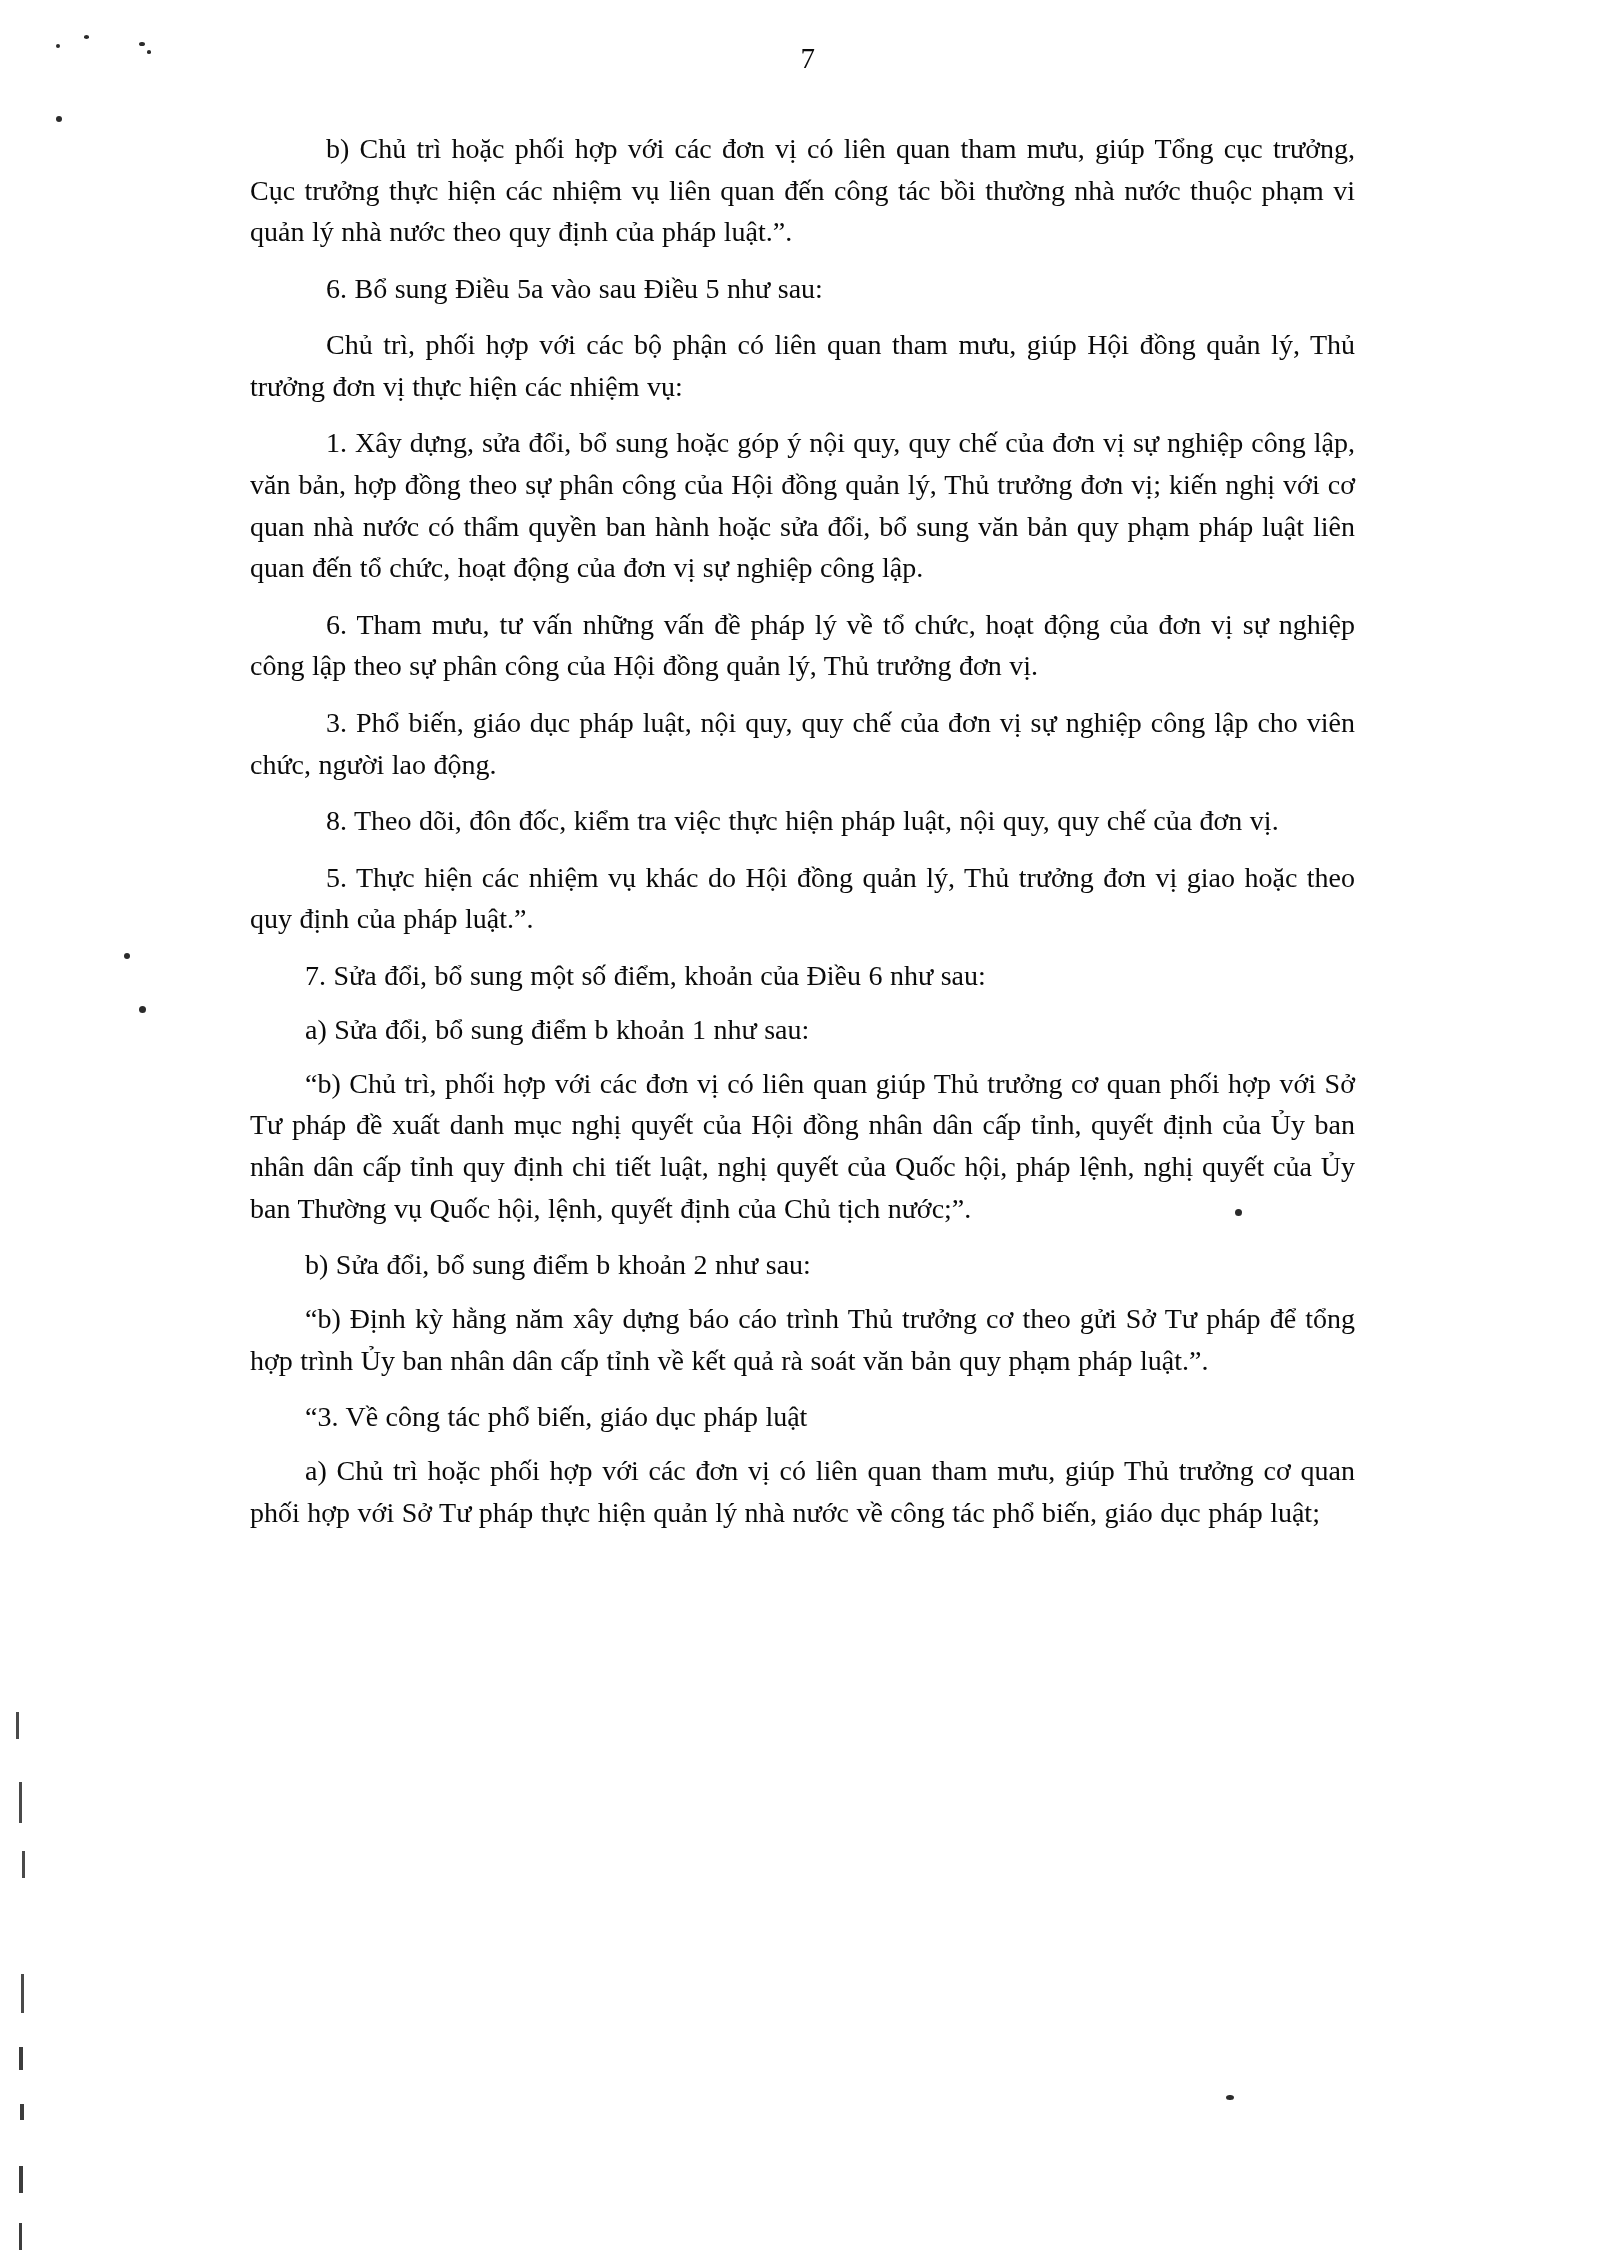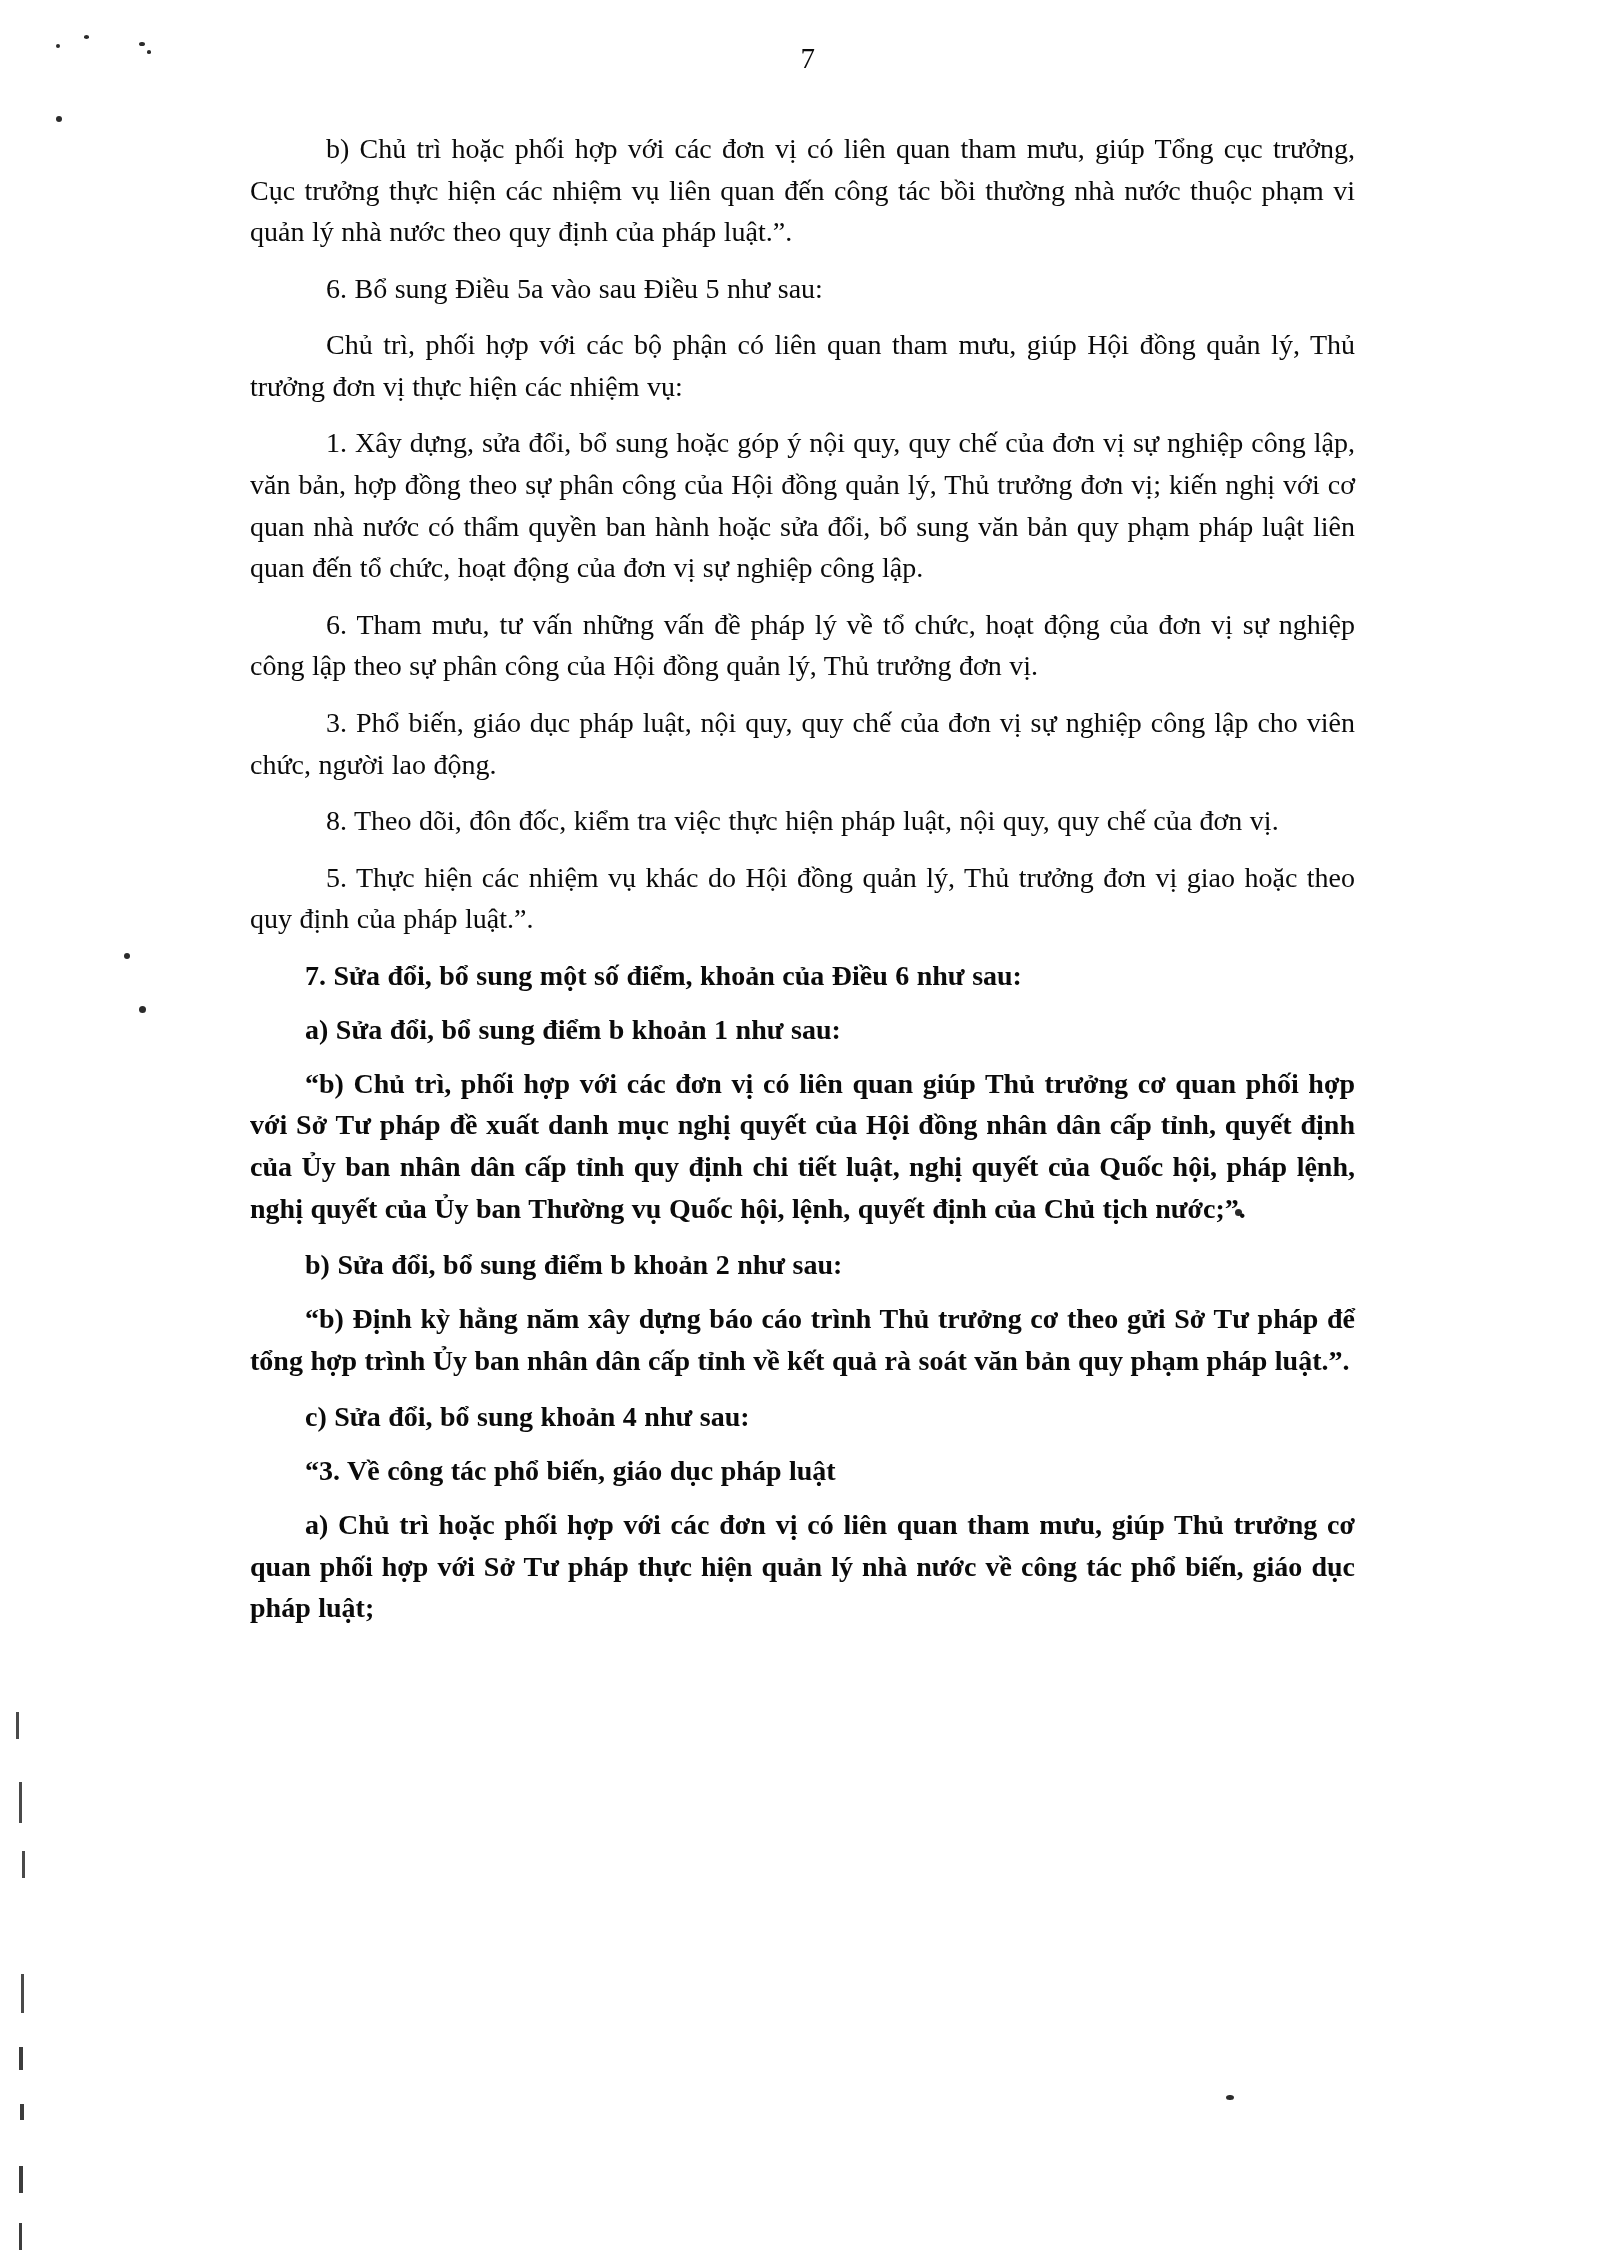--- a/index.html
+++ b/index.html
@@ -34,21 +34,20 @@
   p {
     margin: 0 15px 15px 0;
     font-size: 28px;
     line-height: 1.485;
     text-align: justify;
     text-justify: inter-word;
     word-spacing: 0.5px;
   }
   p.indent {
     text-indent: 55px;
-    font-weight: bold;
   }
   p.indent-lg {
     text-indent: 76px;
   }
   p.center-head {
     font-weight: bold;
     text-indent: 51px;
     letter-spacing: 0.6px;
     word-spacing: 1.8px;
     margin-bottom: 17.6px;
@@ -106,19 +105,18 @@
     <p class="indent-lg">1. Xây dựng, sửa đổi, bổ sung hoặc góp ý nội quy, quy chế của đơn vị sự nghiệp công lập, văn bản, hợp đồng theo sự phân công của Hội đồng quản lý, Thủ trưởng đơn vị; kiến nghị với cơ quan nhà nước có thẩm quyền ban hành hoặc sửa đổi, bổ sung văn bản quy phạm pháp luật liên quan đến tổ chức, hoạt động của đơn vị sự nghiệp công lập.</p>
     <p class="indent-lg">6. Tham mưu, tư vấn những vấn đề pháp lý về tổ chức, hoạt động của đơn vị sự nghiệp công lập theo sự phân công của Hội đồng quản lý, Thủ trưởng đơn vị.</p>
     <p class="indent-lg">3. Phổ biến, giáo dục pháp luật, nội quy, quy chế của đơn vị sự nghiệp công lập cho viên chức, người lao động.</p>
     <p class="indent-lg">8. Theo dõi, đôn đốc, kiểm tra việc thực hiện pháp luật, nội quy, quy chế của đơn vị.</p>
     <p class="indent-lg">5. Thực hiện các nhiệm vụ khác do Hội đồng quản lý, Thủ trưởng đơn vị giao hoặc theo quy định của pháp luật.”.</p>
     <p class="indent tight">7. Sửa đổi, bổ sung một số điểm, khoản của Điều 6 như sau:</p>
     <p class="indent tight">a) Sửa đổi, bổ sung điểm b khoản 1 như sau:</p>
     <p class="indent">“b) Chủ trì, phối hợp với các đơn vị có liên quan giúp Thủ trưởng cơ quan phối hợp với Sở Tư pháp đề xuất danh mục nghị quyết của Hội đồng nhân dân cấp tỉnh, quyết định của Ủy ban nhân dân cấp tỉnh quy định chi tiết luật, nghị quyết của Quốc hội, pháp lệnh, nghị quyết của Ủy ban Thường vụ Quốc hội, lệnh, quyết định của Chủ tịch nước;”.</p>
     <p class="indent tight">b) Sửa đổi, bổ sung điểm b khoản 2 như sau:</p>
     <p class="indent">“b) Định kỳ hằng năm xây dựng báo cáo trình Thủ trưởng cơ theo gửi Sở Tư pháp để tổng hợp trình Ủy ban nhân dân cấp tỉnh về kết quả rà soát văn bản quy phạm pháp luật.”.</p>
-    <p class="indent tight">c) Sửa đổi, bổ sung khoản 4 như sau:</p>
     <p class="indent tight">“3. Về công tác phổ biến, giáo dục pháp luật</p>
     <p class="indent">a) Chủ trì hoặc phối hợp với các đơn vị có liên quan tham mưu, giúp Thủ trưởng cơ quan phối hợp với Sở Tư pháp thực hiện quản lý nhà nước về công tác phổ biến, giáo dục pháp luật;</p>
   </div>
 
 </div>
 
 
 </body></html>

